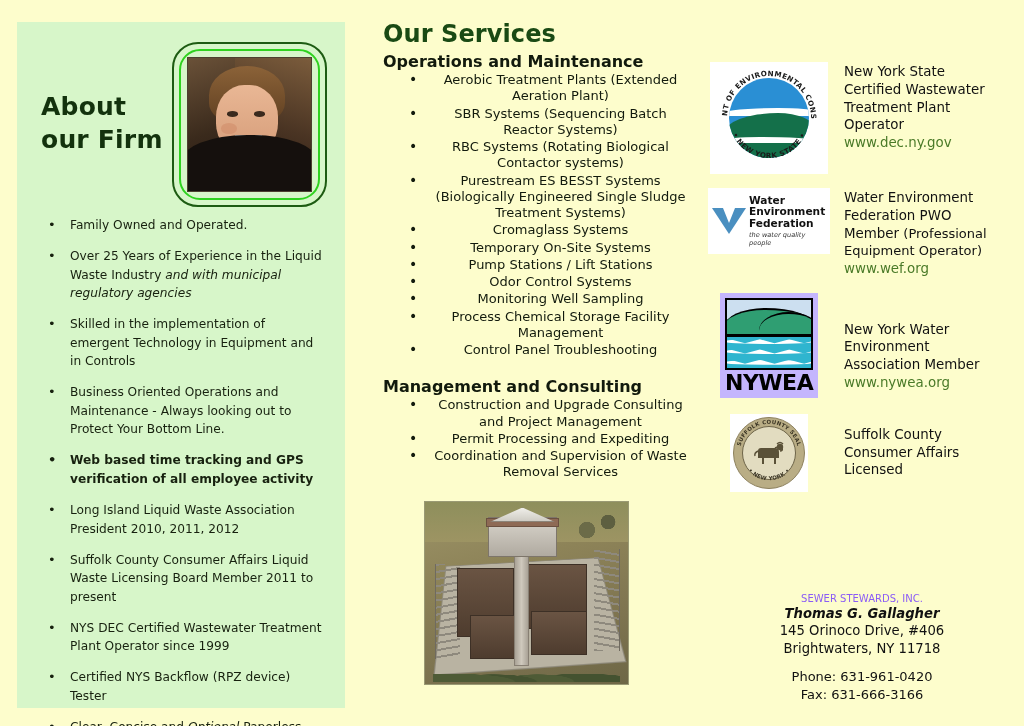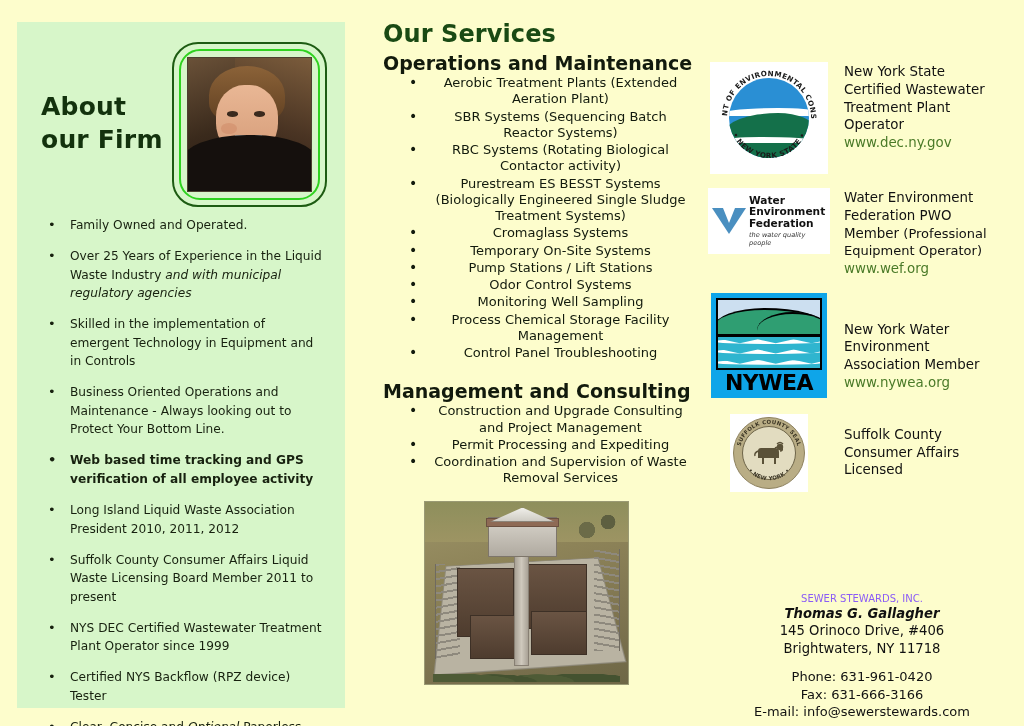--- a/index.html
+++ b/index.html
@@ -119,21 +119,21 @@
     width: 310px;
   }
   .services-title {
     font-size: 24px;
     font-weight: bold;
     color: #1a4a14;
     letter-spacing: .1px;
     margin-bottom: 4px;
   }
   .svc-subhead {
-    font-size: 19px;
+    font-size: 16px;
     font-weight: bold;
     color: #121a0d;
     margin-bottom: 1px;
   }
   .svc-list {
     margin: 0 0 10px 0;
     padding-left: 0;
     text-align: center;
   }
   .svc-list li {
@@ -284,21 +284,21 @@
     border-left: 6px solid transparent; border-right: 6px solid transparent;
     border-top: 15px solid #fff;
   }
   .wef-txt { padding-left: 3px; }
   .wef-l1 { font-size: 10.6px; font-weight: bold; color: #111; line-height: 1.06; }
   .wef-l2 { font-size: 10.6px; font-weight: bold; color: #111; line-height: 1.06; }
   .wef-l3 { font-size: 6.6px; color: #333; margin-top: 2px; font-style: italic; }
 
   
   .nywea-box {
-    width: 116px; background: #0ea5e9; padding: 5px 5px 3px 5px;
+    width: 98px; background: #c4b5fd; padding: 5px 5px 3px 5px;
   }
   .nywea-pic {
     width: 100%; height: 72px; border: 2px solid #000; position: relative;
     overflow: hidden; background: #cfe2f3;
   }
   .ny-sky { position:absolute; left:0; top:0; width:100%; height:46%; background:#ccdff0; }
   .ny-hill {
     position:absolute; left:-4%; top:12%; width:108%; height:40%;
     background:#2f9e72; border-top:2px solid #000;
     border-radius: 46% 54% 0 0 / 70% 62% 0 0;
@@ -400,21 +400,21 @@
     </ul>
 </section>
 
 <section class="services">
   <h1 class="services-title">Our Services</h1>
   <div id="services-sections">
       <div class="svc-subhead">Operations and Maintenance</div>
       <ul class="svc-list">
         <li>Aerobic Treatment Plants (Extended Aeration Plant)</li>
         <li>SBR Systems (Sequencing Batch Reactor Systems)</li>
-        <li>RBC Systems (Rotating Biological Contactor activity)</li>
+        <li>RBC Systems (Rotating Biological Contactor systems)</li>
         <li>Purestream ES BESST Systems (Biologically Engineered Single Sludge Treatment Systems)</li>
         <li>Cromaglass Systems</li>
         <li>Temporary On-Site Systems</li>
         <li>Pump Stations / Lift Stations</li>
         <li>Odor Control Systems</li>
         <li>Monitoring Well Sampling</li>
         <li>Process Chemical Storage Facility Management</li>
         <li>Control Panel Troubleshooting</li>
       </ul>
       <div class="svc-gap"></div>
@@ -558,14 +558,13 @@
 </section>
 
 <section class="contact">
   <div class="ct-company">SEWER STEWARDS, INC.</div>
   <div class="ct-person">Thomas G. Gallagher</div>
   <div class="ct-addr">145 Orinoco Drive, #406</div>
   <div class="ct-addr">Brightwaters, NY 11718</div>
   <div class="ct-gap"></div>
   <div class="ct-small">Phone: 631-961-0420</div>
   <div class="ct-small">Fax: 631-666-3166</div>
-  <div class="ct-small">E-mail: info@sewerstewards.com</div>
 </section>
 
 </body></html>

